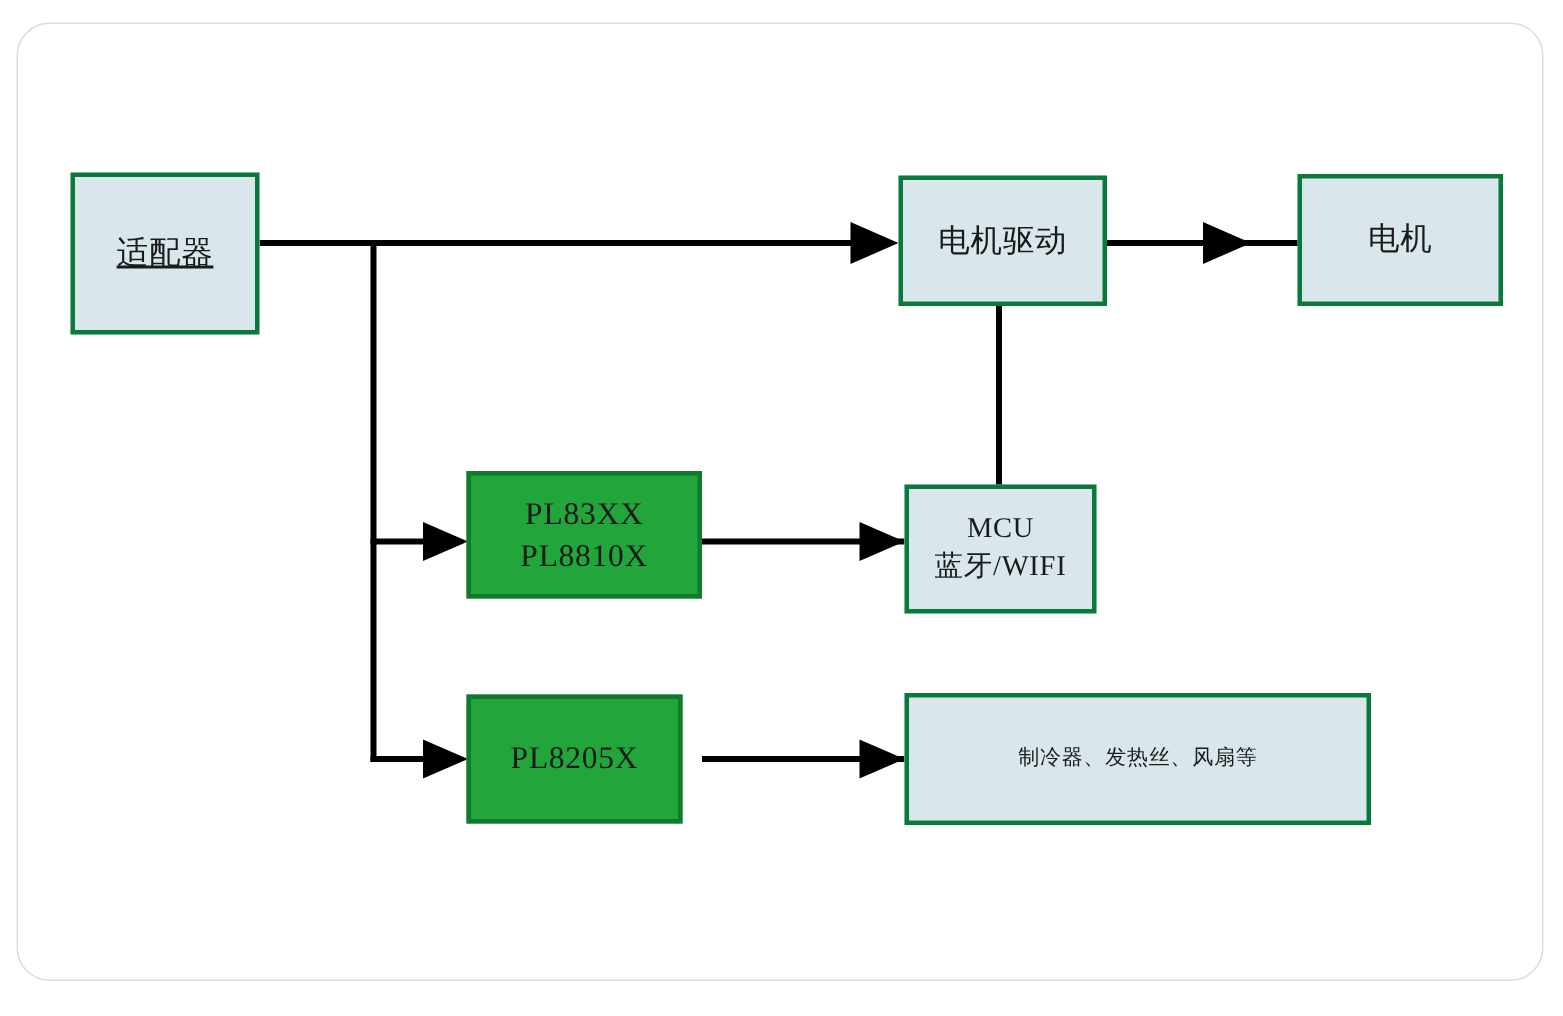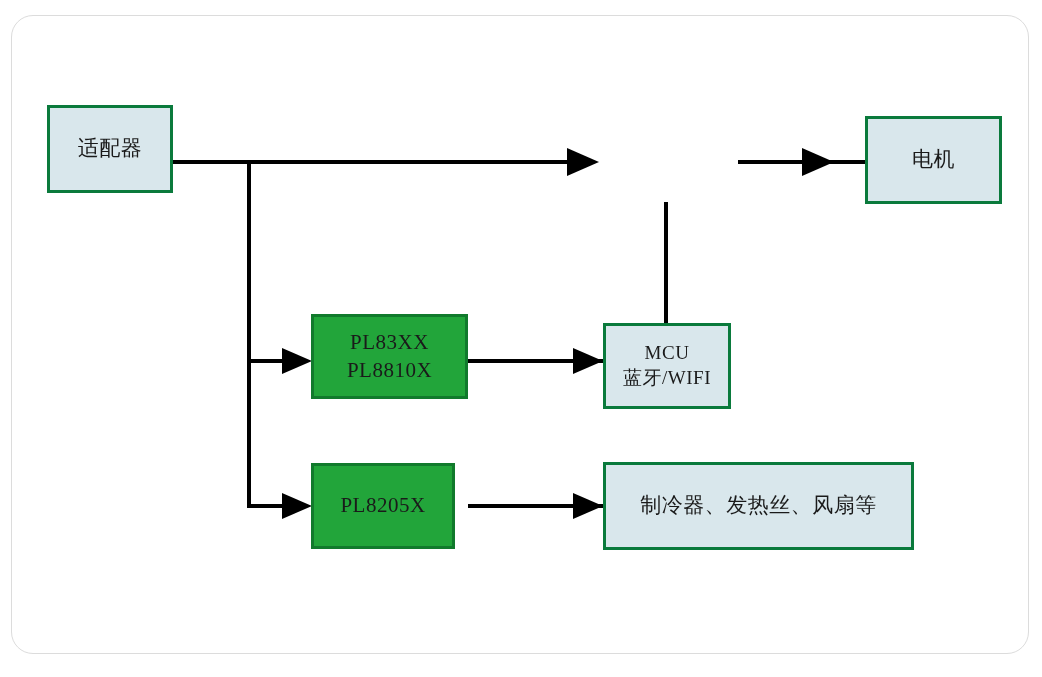--- a/index.html
+++ b/index.html
@@ -100,41 +100,44 @@
     <div class="arrow" style="left:790px; top:132px;"></div>
 
     <div class="vline" style="left:652px; top:186px; height:122px;"></div>
 
     <div class="hline" style="left:456px; top:343px; width:135px;"></div>
     <div class="arrow small" style="left:561px; top:332px;"></div>
 
     <div class="hline" style="left:456px; top:488px; width:135px;"></div>
     <div class="arrow small" style="left:561px; top:477px;"></div>
 
-    <div class="node blue" style="left:35px; top:89px; width:126px; height:88px; font-size:21px;">
+    <div class="node blue" style="left:35px; top:99px; width:126px; height:108px; font-size:21px;text-decoration:underline;">
       <span class="line1">适配器</span>
     </div>
 
+    <div class="node blue" style="left:587px; top:101px; width:139px; height:87px; font-size:21px;">
+      <span class="line1">电机驱动</span>
+    </div>
 
     <div class="node blue" style="left:853px; top:100px; width:137px; height:88px; font-size:21px;text-align:center;">
       <span class="line1">电机</span>
     </div>
 
     <div class="node green" style="left:299px; top:298px; width:157px; height:85px; font-size:21px;">
       <span class="line1">PL83XX</span>
       <span class="line2">PL8810X</span>
     </div>
 
     <div class="node blue" style="left:591px; top:307px; width:128px; height:86px; font-size:19px;text-align:center;">
       <span class="line1">MCU</span>
       <span class="line2">蓝牙/WIFI</span>
     </div>
 
     <div class="node green" style="left:299px; top:447px; width:144px; height:86px; font-size:21px;align-items:center;">
       <span class="line1">PL8205X</span>
     </div>
 
-    <div class="node blue" style="left:591px; top:446px; width:311px; height:88px; font-size:21px;">
+    <div class="node blue" style="left:591px; top:446px; width:311px; height:88px; font-size:14px;">
       <span class="line1">制冷器、发热丝、风扇等</span>
     </div>
 
   </div>
 </div>
 
 </body></html>

